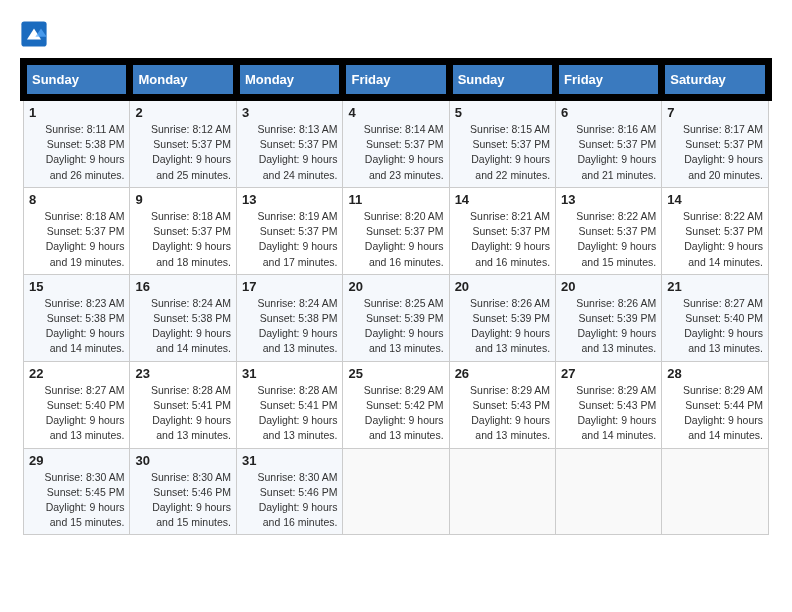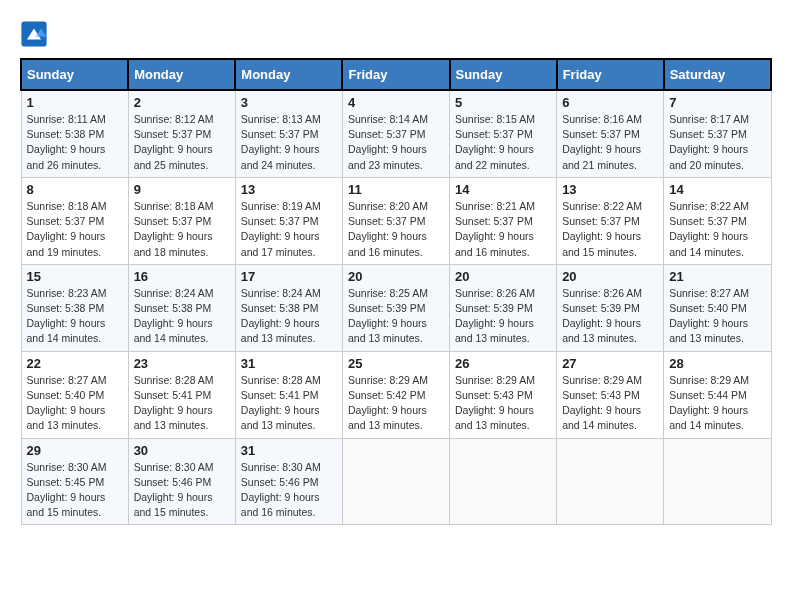--- a/index.html
+++ b/index.html
@@ -49,21 +49,21 @@
       border-collapse: collapse;
       font-size: 11px;
     }
     .calendar thead tr th {
       background: #3a7abf;
       color: #fff;
       padding: 7px 5px;
       text-align: left;
       font-size: 13px;
       font-weight: bold;
-      border: 2px solid #000000;
+      border: 7px solid #000000;
     }
     .calendar tbody tr td {
       border: 1px solid #ccc;
       vertical-align: top;
       padding: 4px 5px;
       width: 108px;
       min-height: 80px;
       background: #fff;
     }
     .calendar tbody tr:nth-child(odd) td {
@@ -76,20 +76,21 @@
       font-size: 13px;
       font-weight: bold;
       color: #222;
       display: block;
       margin-bottom: 2px;
     }
     .day-info {
       color: #333;
       font-size: 10.5px;
       line-height: 1.45;
+      text-align: right;
     }
     .empty-cell {
       background: #f9f9f9 !important;
     }
   </style>
 </head>
 <body>
 
 <div class="header">
   <div class="logo">

